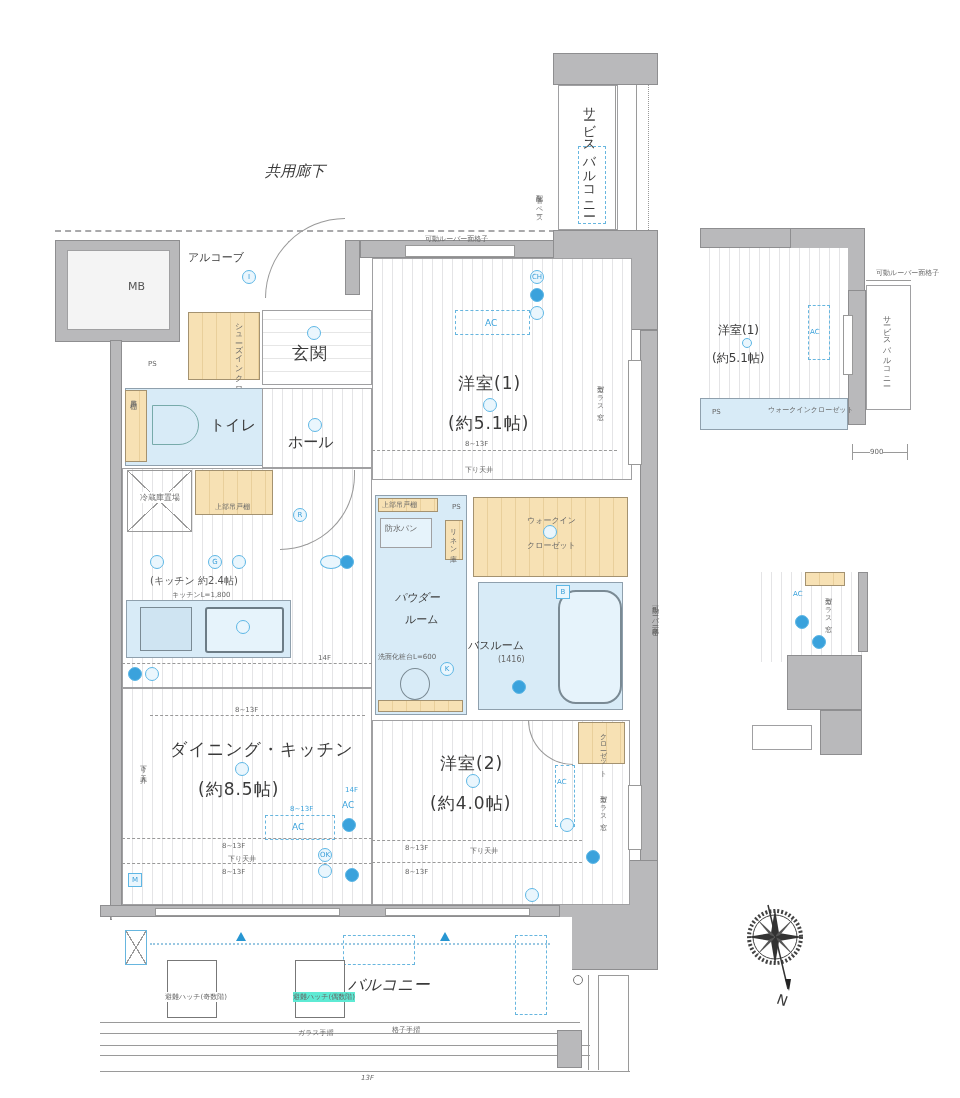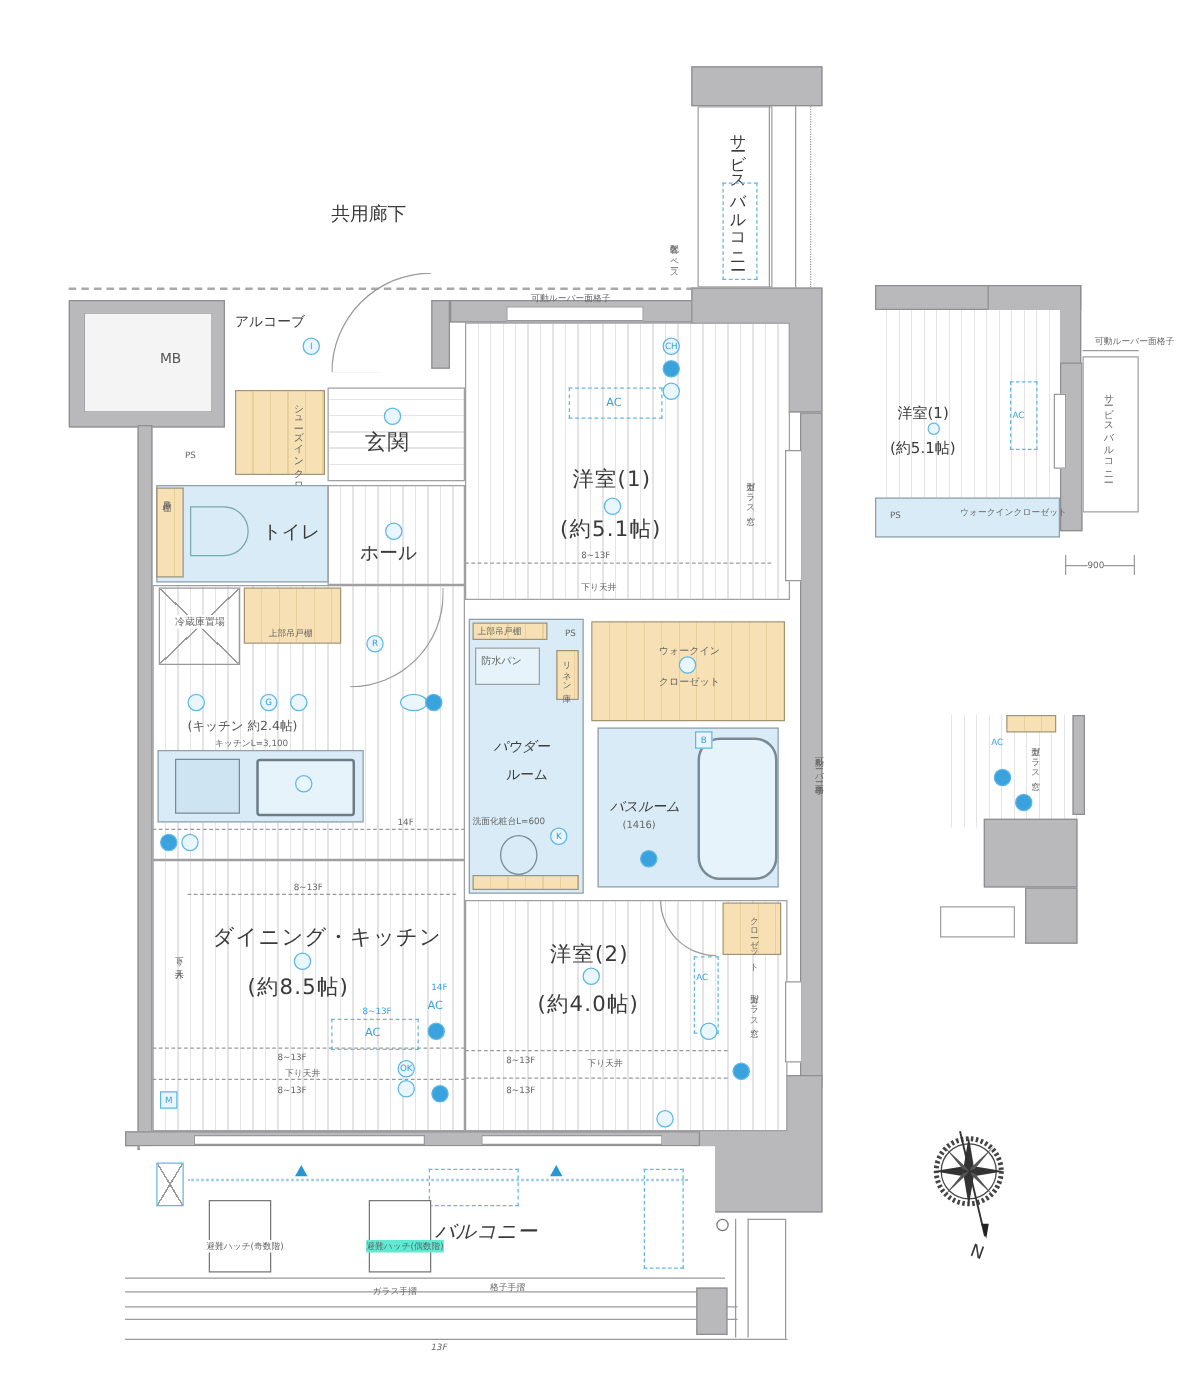--- a/index.html
+++ b/index.html
@@ -28,21 +28,21 @@
       linear-gradient(to top right,transparent calc(50% - 0.6px),#9a9a9a calc(50% - 0.6px),#9a9a9a calc(50% + 0.6px),transparent calc(50% + 0.6px)),
       linear-gradient(to bottom right,transparent calc(50% - 0.6px),#9a9a9a calc(50% - 0.6px),#9a9a9a calc(50% + 0.6px),transparent calc(50% + 0.6px));}
   .hline{position:absolute;height:0;border-top:1px solid #9a9a9a;}
   .vline{position:absolute;width:0;border-left:1px solid #9a9a9a;}
 </style>
 </head>
 <body>
 
 <div>
 
-  <div class="lbl med" style="left:265px;top:162px;font-size:15px;">共用廊下</div>
+  <div class="lbl med" style="left:265px;top:162px;font-size:15px;font-style:italic;">共用廊下</div>
   <div class="dash" style="left:55px;top:230px;width:500px;"></div>
 
   <div class="wall" style="left:553px;top:53px;width:105px;height:32px;"></div>
   <div class="plain" style="left:558px;top:85px;width:60px;height:145px;"></div>
   <div class="vline" style="left:615px;top:85px;height:145px;"></div>
   <div class="vline" style="left:636px;top:85px;height:145px;"></div>
   <div class="vline" style="left:648px;top:85px;height:145px;border-left:1px dotted #999;"></div>
   <div class="lbl vert med" style="left:580px;top:98px;font-size:13px;">サービスバルコニー</div>
   <div class="dashbox" style="left:578px;top:146px;width:28px;height:78px;"></div>
   <div class="lbl vert xs" style="left:534px;top:190px;">配管スペース</div>
@@ -101,21 +101,21 @@
 
   <div class="floor" style="left:122px;top:468px;width:250px;height:220px;"></div>
   <div class="xbox" style="left:127px;top:470px;width:65px;height:62px;"></div>
   <div class="lbl xs" style="left:140px;top:492px;font-size:8px;background:#fff;">冷蔵庫置場</div>
   <div class="closet" style="left:195px;top:470px;width:78px;height:45px;"></div>
   <div class="lbl xs" style="left:215px;top:502px;">上部吊戸棚</div>
   <div class="circ" style="left:150px;top:555px;"></div>
   <div class="circ" style="left:208px;top:555px;">G</div>
   <div class="circ" style="left:232px;top:555px;"></div>
   <div class="lbl sm" style="left:150px;top:574px;font-size:10px;">(キッチン 約2.4帖)</div>
-  <div class="lbl xs" style="left:172px;top:590px;">キッチンL=3,100</div>
+  <div class="lbl xs" style="left:172px;top:590px;">キッチンL=1,800</div>
   <div class="wet" style="left:126px;top:600px;width:165px;height:58px;"></div>
   <div class="abs" style="left:140px;top:607px;width:50px;height:42px;border:1px solid #7a8a94;background:#cfe4f2;"></div>
   <div class="abs" style="left:205px;top:607px;width:75px;height:42px;border:2px solid #6c7c86;border-radius:3px;background:#e6f3fb;"></div>
   <div class="circ" style="left:236px;top:620px;"></div>
   <div class="lbl xs" style="left:318px;top:654px;">14F</div>
   <div class="dash" style="left:122px;top:663px;width:250px;border-top:1px dashed #999;"></div>
   <div class="circ filled" style="left:128px;top:667px;"></div>
   <div class="circ" style="left:145px;top:667px;"></div>
   <div class="lbl xs" style="left:178px;top:692px;">14F</div>
   <div class="circ" style="left:320px;top:555px;width:22px;"></div>
@@ -161,21 +161,21 @@
   <div class="circ" style="left:440px;top:662px;">K</div>
   <div class="closet" style="left:378px;top:700px;width:85px;height:12px;"></div>
   <div class="lbl xs" style="left:452px;top:503px;">PS</div>
 
   <div class="closet" style="left:473px;top:497px;width:155px;height:80px;"></div>
   <div class="lbl xs" style="left:527px;top:515px;font-size:8px;">ウォークイン</div>
   <div class="lbl xs" style="left:527px;top:540px;font-size:8px;">クローゼット</div>
   <div class="circ" style="left:543px;top:525px;"></div>
 
   <div class="wet" style="left:478px;top:582px;width:145px;height:128px;"></div>
-  <div class="lbl med" style="left:488px;top:638px;font-style:italic;">バスルーム</div>
+  <div class="lbl med" style="left:468px;top:638px;">バスルーム</div>
   <div class="lbl xs" style="left:498px;top:655px;font-size:8px;">(1416)</div>
   <div class="abs" style="left:558px;top:590px;width:60px;height:110px;border:2px solid #7a8a94;border-radius:18px;background:#e6f3fb;"></div>
   <div class="circ" style="left:556px;top:585px;border-radius:0;">B</div>
   <div class="circ filled" style="left:512px;top:680px;"></div>
   <div class="lbl vert xs" style="left:650px;top:600px;">可動ルーバー面格子</div>
 
   <div class="floor" style="left:372px;top:720px;width:258px;height:185px;"></div>
   <div class="closet" style="left:578px;top:722px;width:47px;height:42px;"></div>
   <div class="lbl vert xs" style="left:598px;top:728px;">クローゼット</div>
   <div class="door" style="left:528px;top:720px;width:45px;height:45px;border-radius:0 0 0 45px;border-right:none;border-top:none;"></div>
@@ -210,21 +210,21 @@
   <div class="lbl med" style="left:348px;top:975px;font-size:16px;font-style:italic;">バルコニー</div>
   <div class="abs" style="left:573px;top:975px;width:8px;height:8px;border:1px solid #777;border-radius:50%;"></div>
 
   <div class="hline" style="left:100px;top:1022px;width:480px;"></div>
   <div class="hline" style="left:100px;top:1033px;width:480px;"></div>
   <div class="lbl xs" style="left:392px;top:1025px;">格子手摺</div>
   <div class="hline" style="left:100px;top:1045px;width:490px;"></div>
   <div class="hline" style="left:100px;top:1055px;width:490px;"></div>
   <div class="lbl xs" style="left:298px;top:1028px;">ガラス手摺</div>
   <div class="hline" style="left:100px;top:1071px;width:530px;"></div>
-  <div class="lbl xs" style="left:345px;top:1074px;font-style:italic;">13F</div>
+  <div class="lbl xs" style="left:361px;top:1074px;font-style:italic;">13F</div>
   <div class="wall" style="left:557px;top:1030px;width:25px;height:38px;"></div>
   <div class="vline" style="left:588px;top:975px;height:95px;"></div>
   <div class="vline" style="left:598px;top:975px;height:95px;"></div>
   <div class="hline" style="left:598px;top:975px;width:30px;"></div>
   <div class="vline" style="left:628px;top:975px;height:96px;"></div>
 </div>
 
 <div>
   <div class="wall" style="left:700px;top:228px;width:165px;height:20px;"></div>
   <div class="wall" style="left:790px;top:228px;width:75px;height:70px;"></div>

